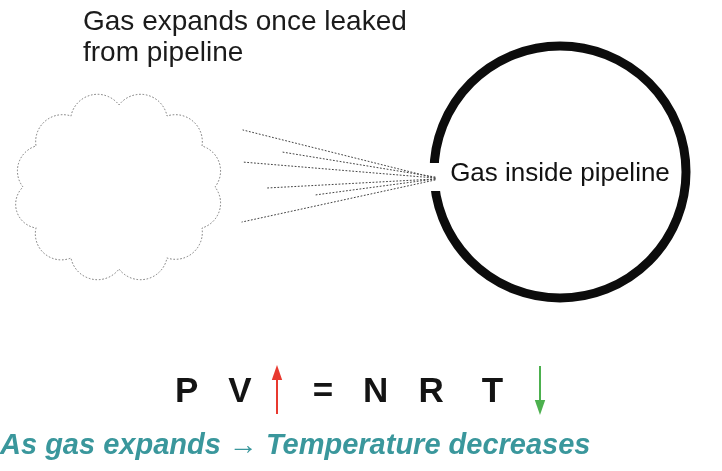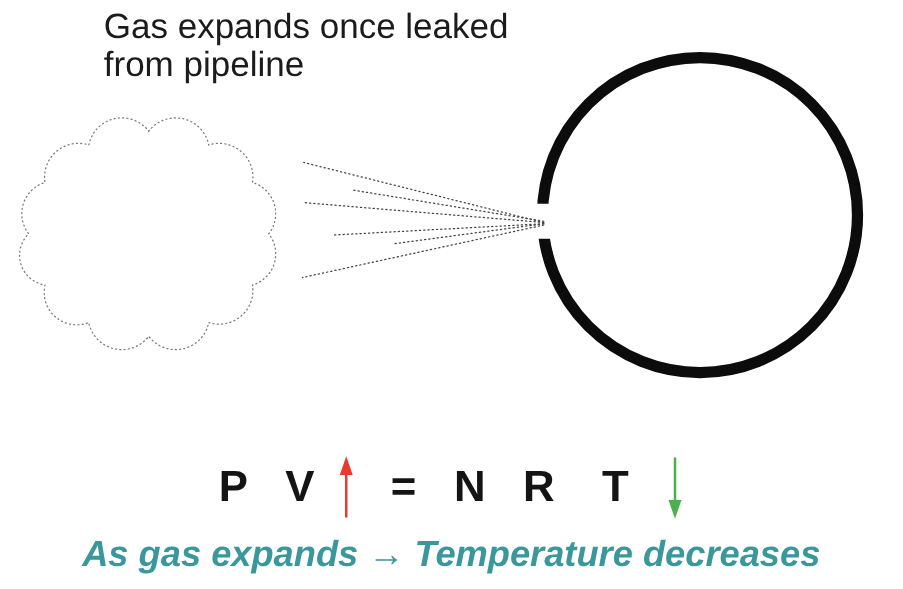--- a/index.html
+++ b/index.html
@@ -21,21 +21,21 @@
   }
   .equation{
     position:absolute;left:0;top:364px;width:722px;height:52px;
     display:flex;justify-content:center;align-items:center;gap:29px;
     font-weight:bold;font-size:35px;color:#141414;letter-spacing:1px;
   }
   .equation .arrow-svg{display:block;}
   .equation .up-arrow{margin-left:-12px;}
   .equation .t-term{margin-left:8px;}
   .caption-bottom{
-    position:absolute;left:0;top:428px;width:722px;text-align:center;
+    position:absolute;left:0;top:428px;width:722px;text-align:left;
     font-size:29px;font-weight:bold;font-style:italic;color:#3a979c;
   }
 </style>
 </head>
 <body>
 
 <div class="slide">
 
   <svg class="diagram-svg" width="722" height="345" viewBox="0 0 722 345">
 
@@ -62,20 +62,21 @@
       <line class="spray-line" x1="435" y1="178" x2="242" y2="162"></line>
       <line class="spray-line" x1="435" y1="179" x2="267" y2="188"></line>
       <line class="spray-line" x1="435" y1="179" x2="315" y2="195"></line>
       <line class="spray-line" x1="435" y1="180" x2="242" y2="222"></line>
     </g>
   </svg>
 
   <div class="title">Gas expands once leaked
 from pipeline</div>
 
+  <div class="circle-label">Gas inside pipeline</div>
 
   <div class="equation">
     <span>P</span>
     <span>V</span>
     <svg class="arrow-svg up-arrow" width="14" height="52" viewBox="0 0 14 52">
       <line x1="7" y1="15" x2="7" y2="50" stroke-width="2" stroke="#e8392f"></line>
       <polygon points="7,1 1.8,16 12.2,16" fill="#e8392f"></polygon>
     </svg>
     <span>=</span>
     <span>N</span>

